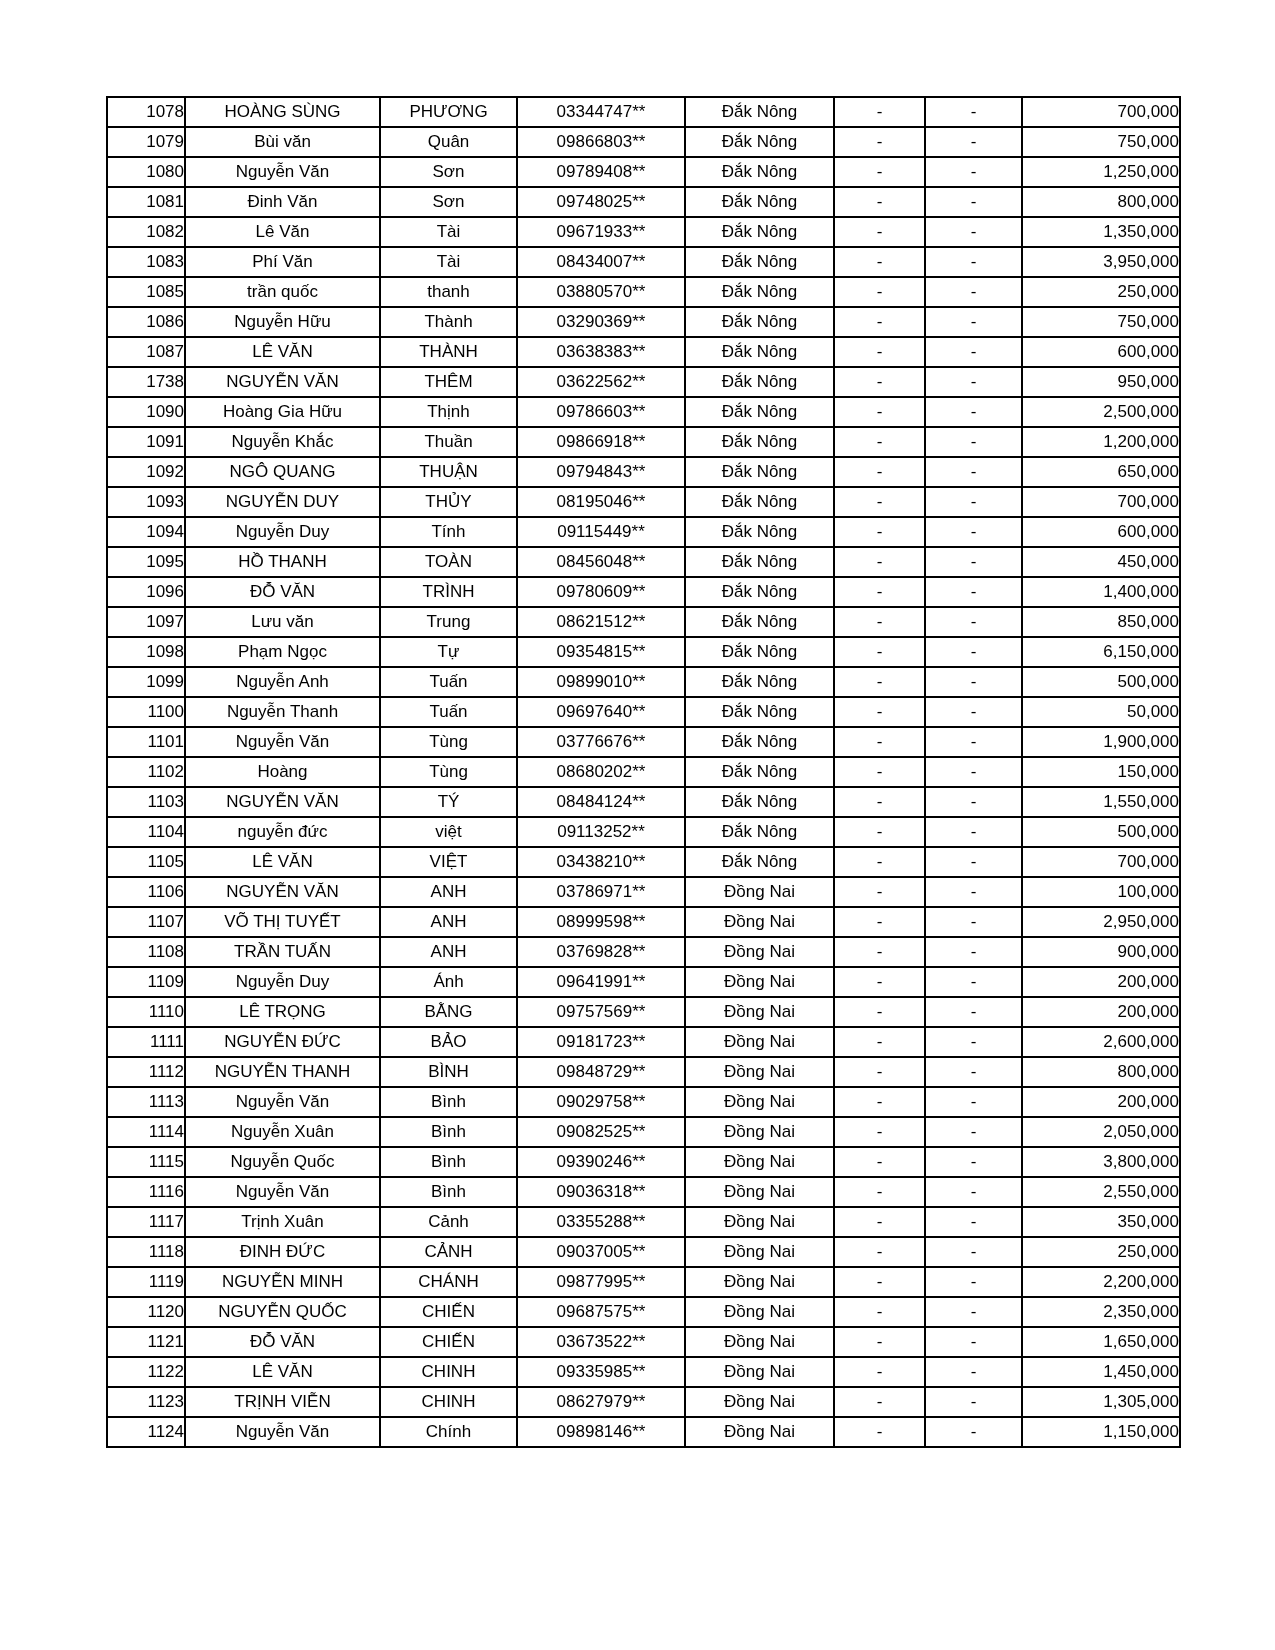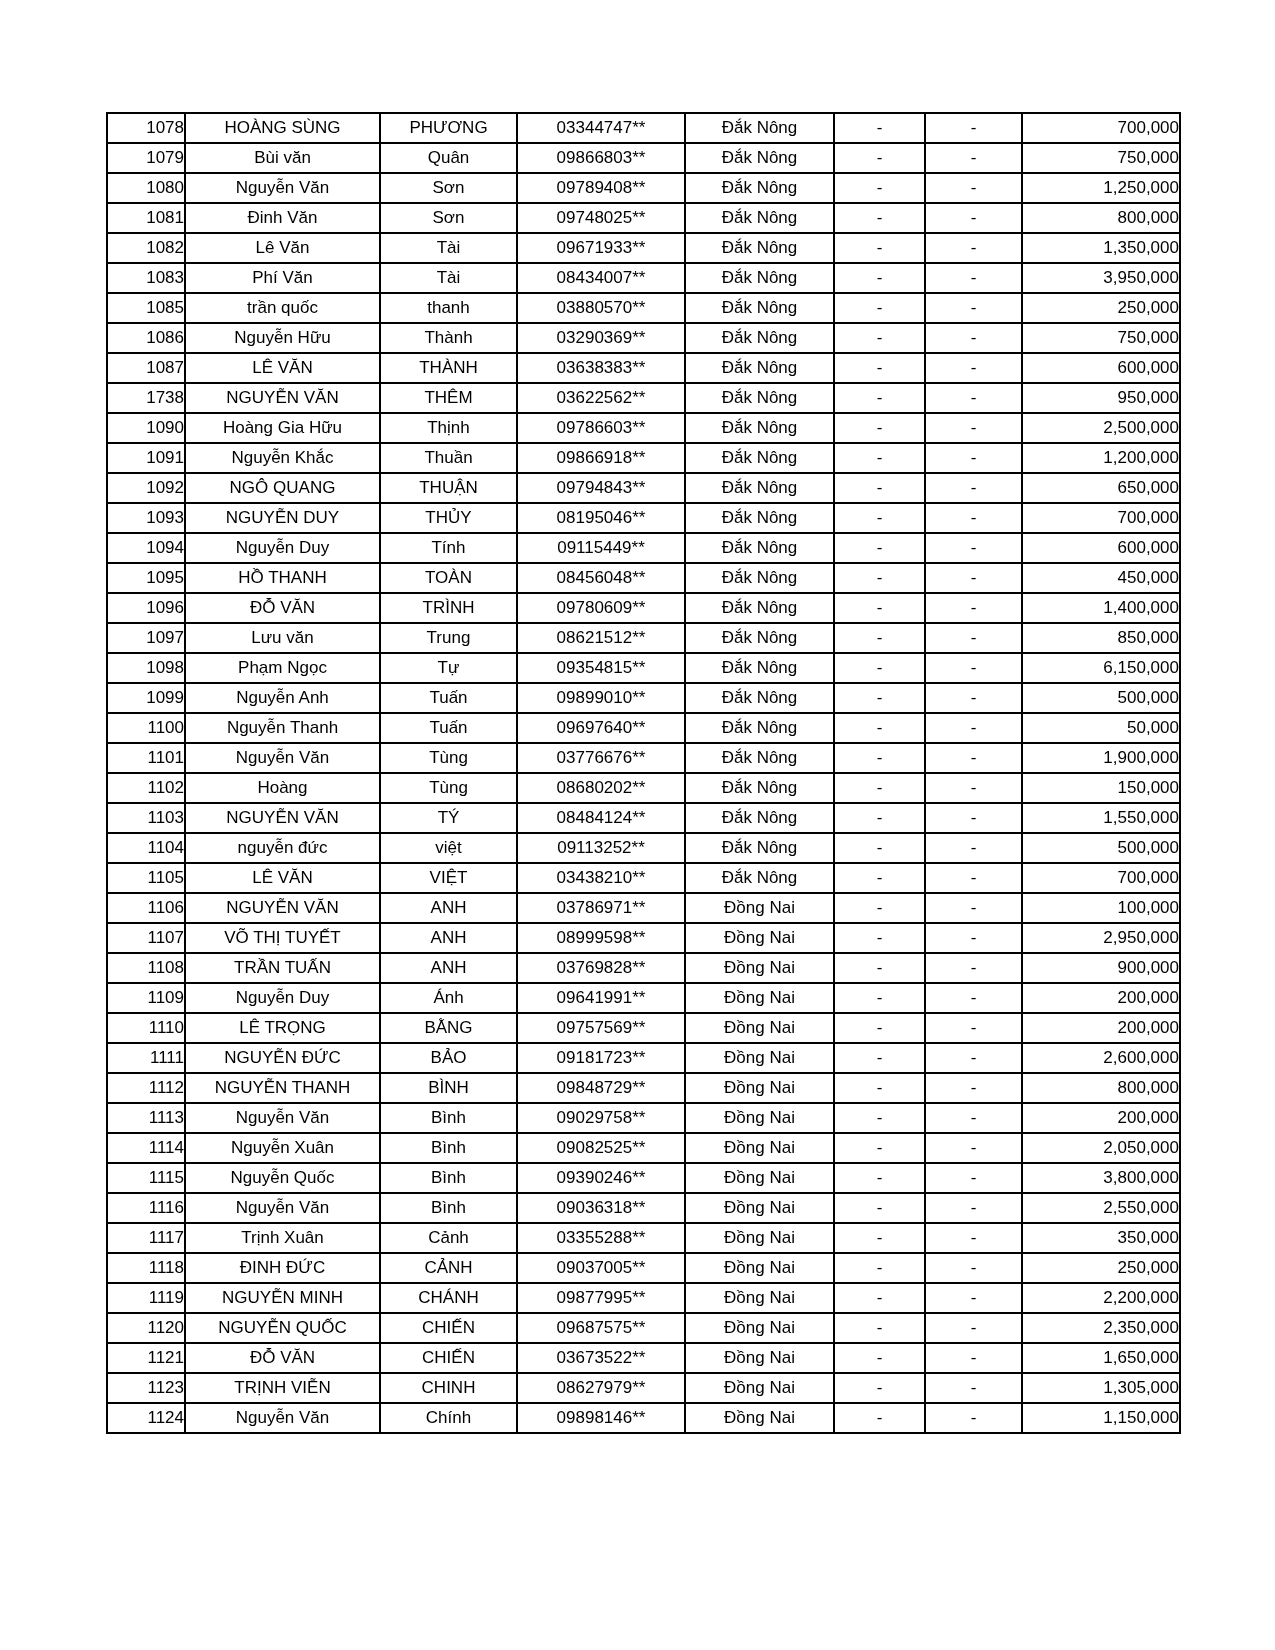--- a/index.html
+++ b/index.html
@@ -12,21 +12,21 @@
     width: 1275px;
     height: 1650px;
     background: #ffffff;
     font-family: "Liberation Sans", sans-serif;
     color: #000000;
     overflow: hidden;
   }
   table.data-table {
     position: absolute;
     left: 106px;
-    top: 112px;
+    top: 96px;
     border-collapse: collapse;
     table-layout: fixed;
   }
   table.data-table td {
     border: 2px solid #000000;
     height: 28px;
     font-size: 17px;
     line-height: 28px;
     padding: 0;
     white-space: nowrap;
@@ -476,20 +476,30 @@
           <td class="al-right pad-r-sm">1121</td>
           <td class="al-center">ĐỖ VĂN</td>
           <td class="al-center">CHIẾN</td>
           <td class="al-center">03673522**</td>
           <td class="al-center">Đồng Nai</td>
           <td class="al-center">-</td>
           <td class="al-center">-</td>
           <td class="al-right pad-r-lg">1,650,000</td>
         </tr>
         <tr>
+          <td class="al-right pad-r-sm">1122</td>
+          <td class="al-center">LÊ VĂN</td>
+          <td class="al-center">CHINH</td>
+          <td class="al-center">09335985**</td>
+          <td class="al-center">Đồng Nai</td>
+          <td class="al-center">-</td>
+          <td class="al-center">-</td>
+          <td class="al-right pad-r-lg">1,450,000</td>
+        </tr>
+        <tr>
           <td class="al-right pad-r-sm">1123</td>
           <td class="al-center">TRỊNH VIỄN</td>
           <td class="al-center">CHINH</td>
           <td class="al-center">08627979**</td>
           <td class="al-center">Đồng Nai</td>
           <td class="al-center">-</td>
           <td class="al-center">-</td>
           <td class="al-right pad-r-lg">1,305,000</td>
         </tr>
         <tr>

